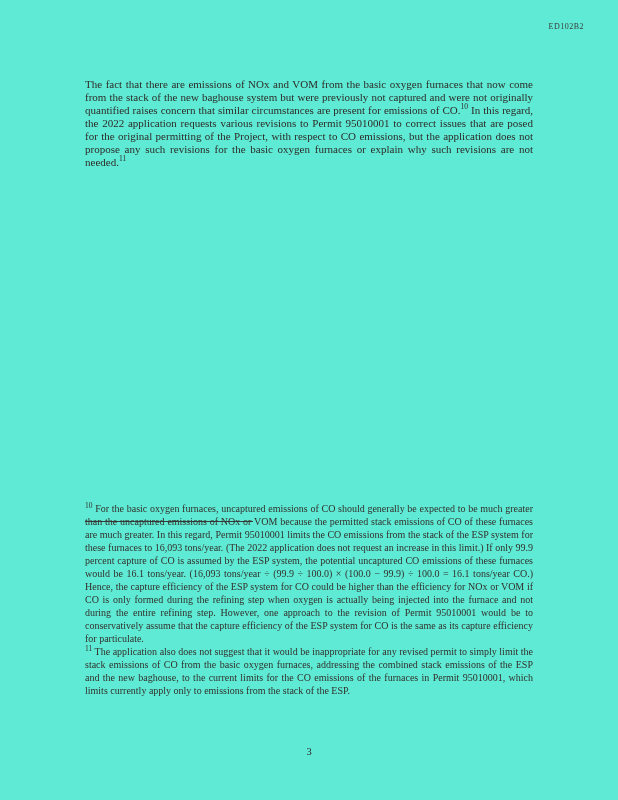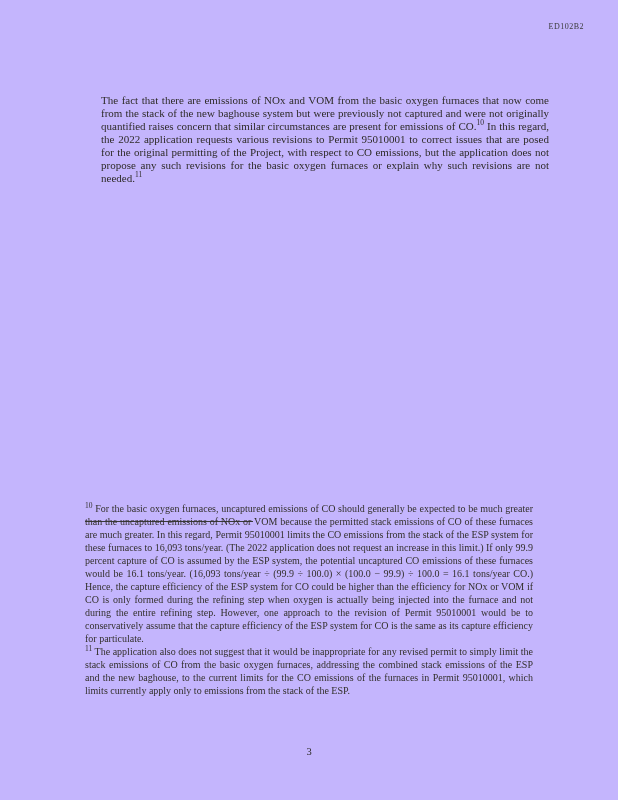--- a/index.html
+++ b/index.html
@@ -6,39 +6,39 @@
     margin: 0;
     padding: 0;
     background: #e8e8e8;
     font-family: "Liberation Serif", serif;
   }
   .page {
     position: relative;
     width: 618px;
     height: 800px;
     margin: 0 auto;
-    background: #c4b5fd;
+    background: #5eead4;
     color: #2e2b28;
     overflow: hidden;
     box-shadow: 0 0 4px rgba(0,0,0,0.25);
   }
   .header-code {
     position: absolute;
     top: 22px;
     right: 34px;
     font-size: 8px;
     letter-spacing: 0.5px;
     color: #3a3a3a;
   }
   .body-text {
     position: absolute;
     top: 78px;
     left: 85px;
     width: 448px;
-    margin: 16px;
+    margin: 0;
     font-size: 11px;
     line-height: 13px;
     text-align: justify;
     color: #2e2b28;
   }
   sup {
     font-size: 7.5px;
     line-height: 0;
     vertical-align: super;
   }

